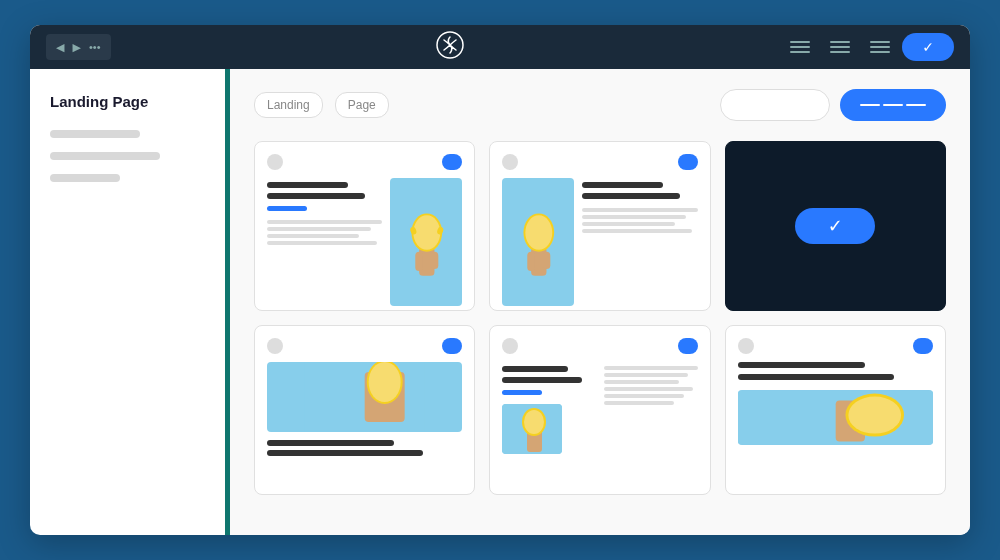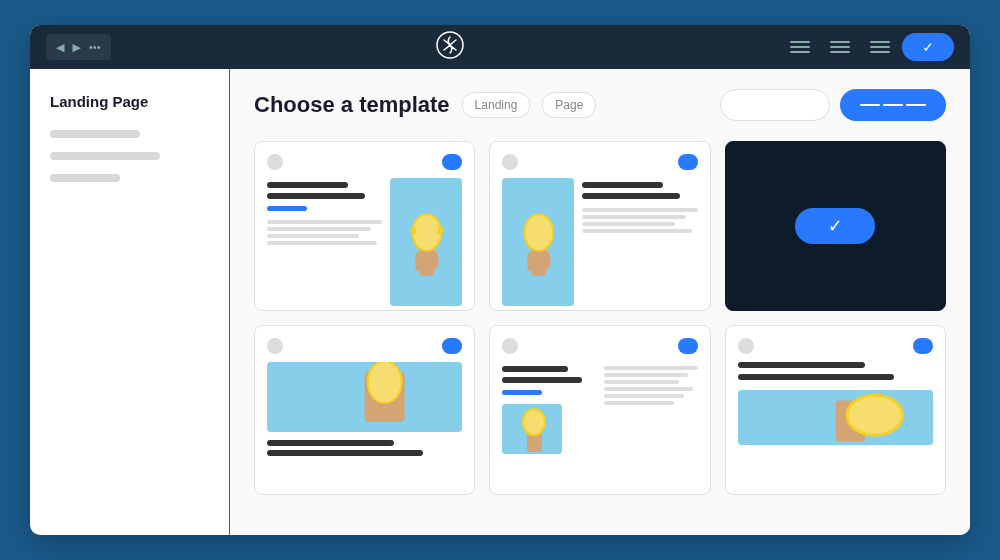--- a/index.html
+++ b/index.html
@@ -90,21 +90,21 @@
       align-items: center;
       gap: 4px;
     }
     .body {
       display: flex;
       flex: 1;
       overflow: hidden;
     }
     .sidebar {
       width: 200px;
-      border-right: 1px solid #0f766e;
+      border-right: 5px solid #0f766e;
       padding: 24px 20px;
       flex-shrink: 0;
     }
     .sidebar-title {
       font-size: 15px;
       font-weight: 700;
       color: #1a1a2e;
       margin-bottom: 20px;
     }
     .sidebar-item {
@@ -296,21 +296,20 @@
     <div class="sidebar">
       <div class="sidebar-title">Landing Page</div>
       <div class="sidebar-item wide"></div>
       <div class="sidebar-item medium"></div>
       <div class="sidebar-item short"></div>
     </div>
 
     <div class="main">
       <div class="main-header">
         <div class="main-header-left">
-          <span class="main-title">Choose a template</span>
           <button class="filter-btn">Landing</button>
           <button class="filter-btn">Page</button>
         </div>
         <div class="main-header-right">
           <div class="search-bar"></div>
           <button class="primary-btn">
             <span style="display:flex;gap:3px;align-items:center;">
               <span style="display:inline-block;width:20px;height:2px;background:#fff;border-radius:1px;"></span>
               <span style="display:inline-block;width:20px;height:2px;background:#fff;border-radius:1px;"></span>
               <span style="display:inline-block;width:20px;height:2px;background:#fff;border-radius:1px;"></span>

